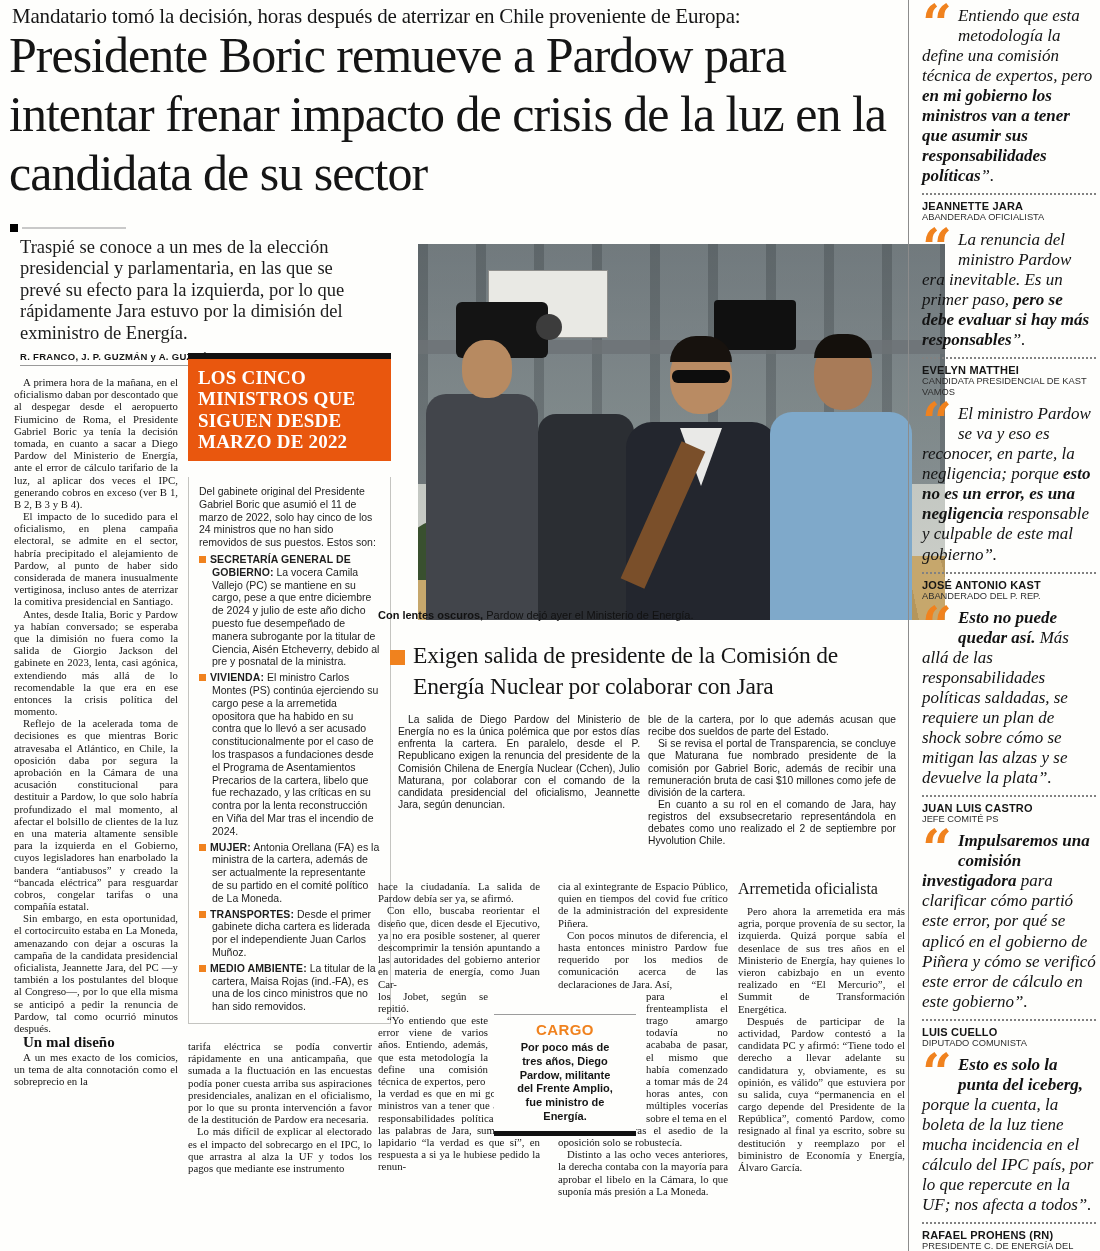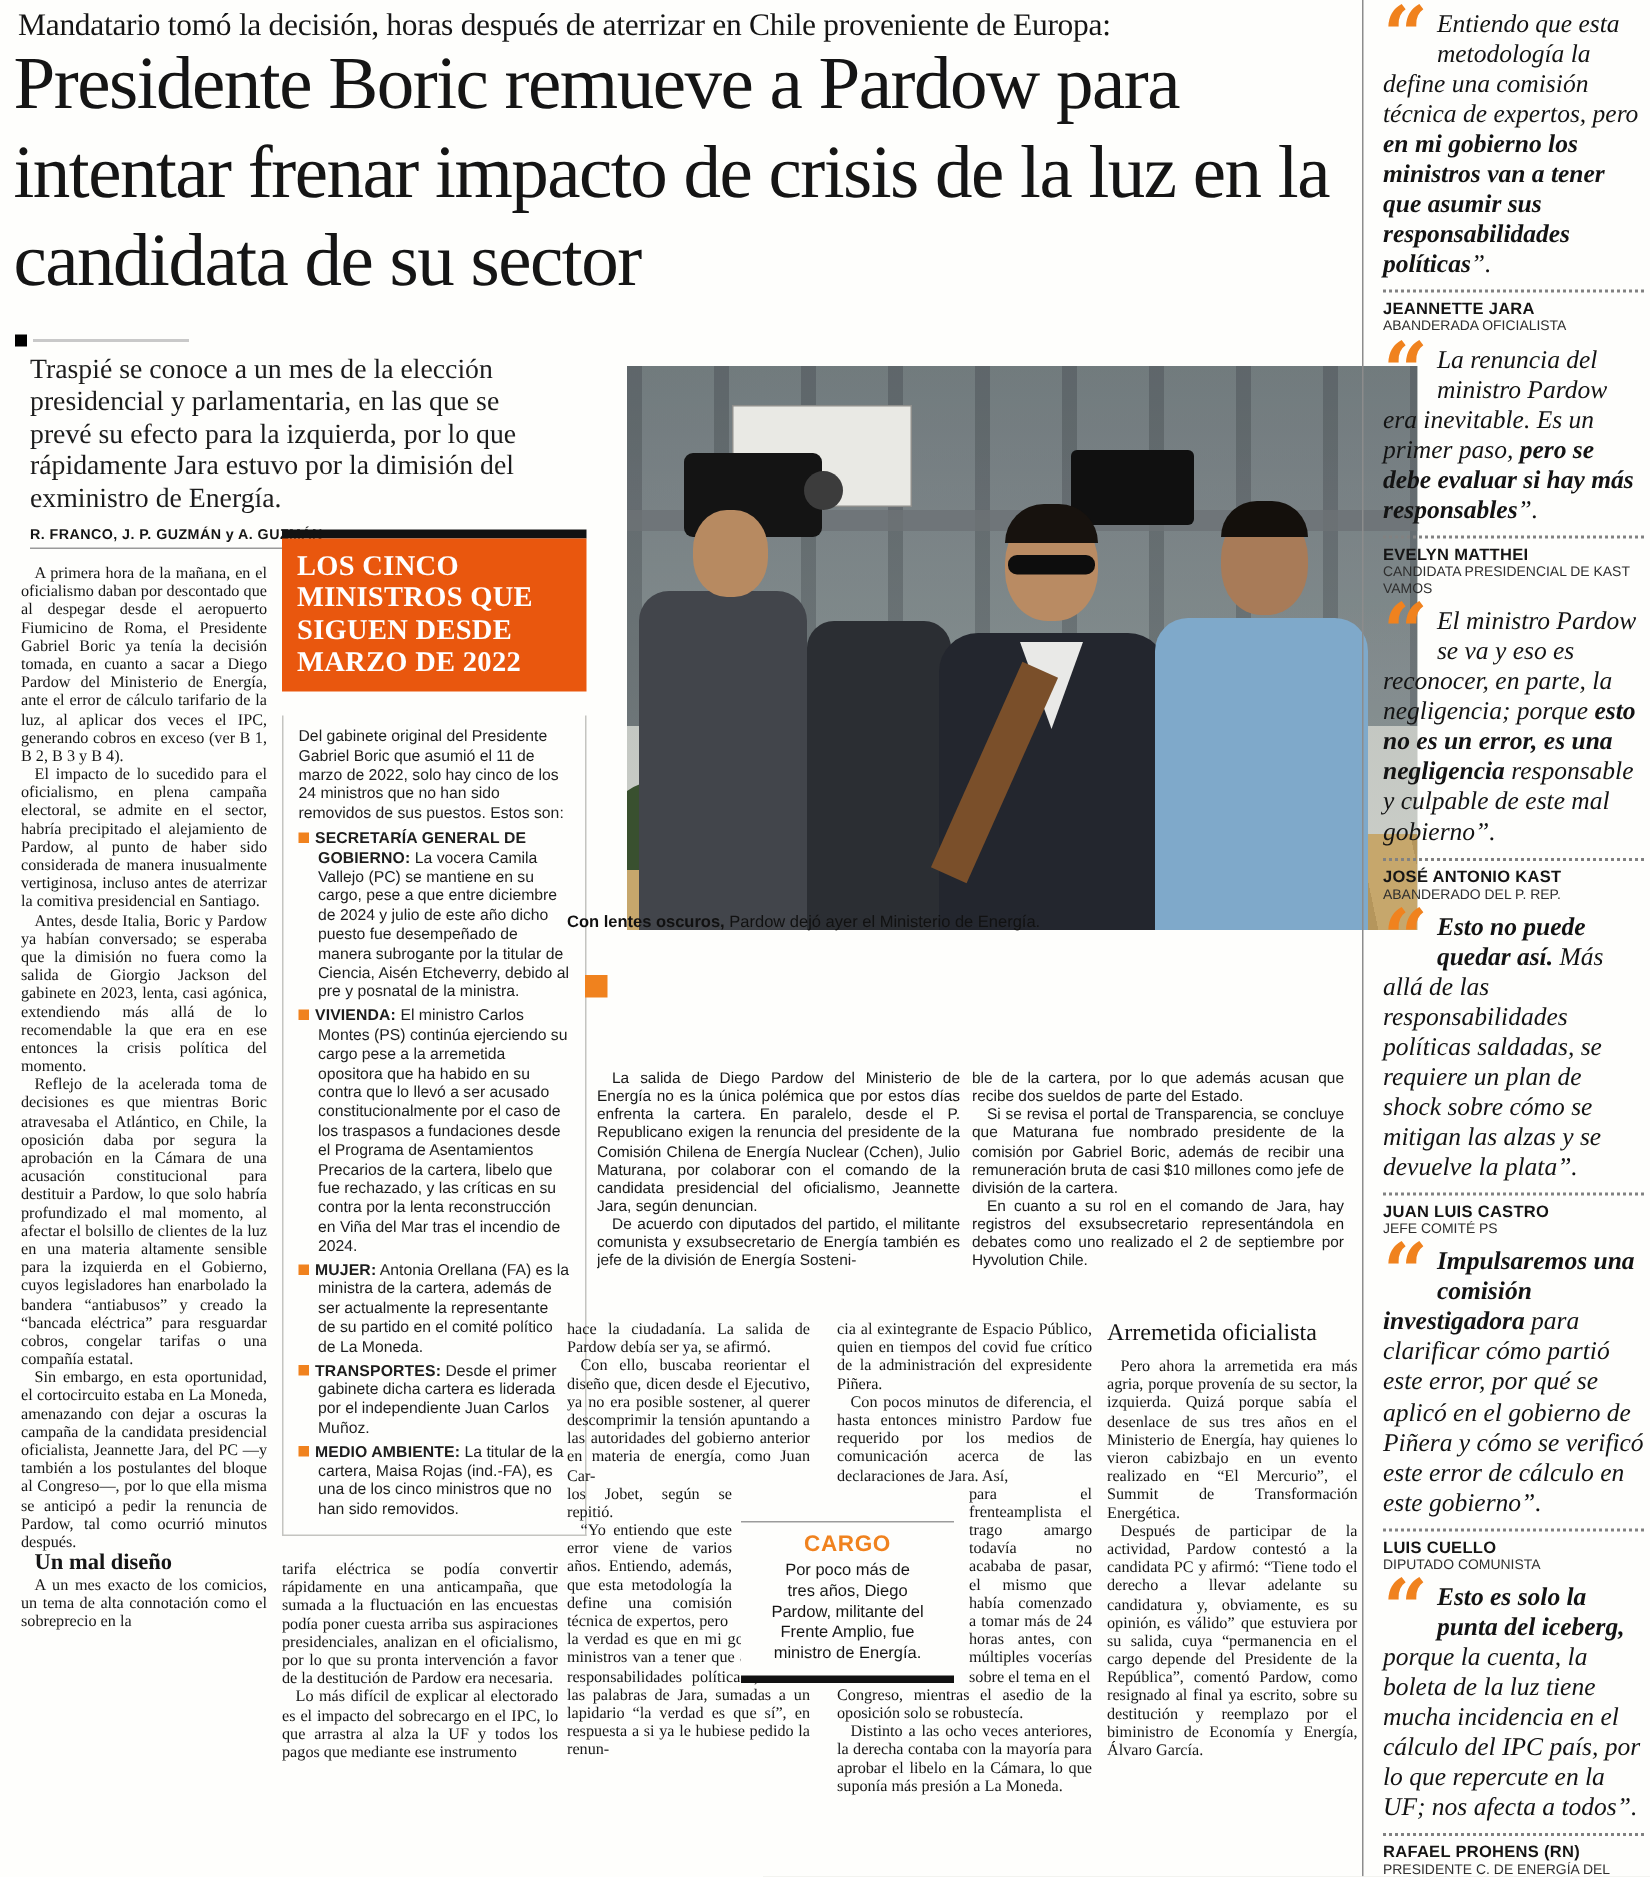--- a/index.html
+++ b/index.html
@@ -80,21 +80,21 @@
   .bc2{left:558px;width:170px;}
   .bc3{left:738px;width:167px;}
   .zone-narrow-r{width:110px;}
   .zone-narrow-l{width:82px;margin-left:88px;}
   .bhead{font-size:16px;font-weight:400;margin:0 0 7px;}
   
   .cargo{position:absolute;left:494px;top:1014px;width:142px;background:#fefefc;
          font-family:"Liberation Sans","DejaVu Sans",sans-serif;text-align:center;}
   .cargo-rule{height:1px;background:#9b9b9b;margin-bottom:6px;}
   .cargo-title{color:#F0821E;font-weight:700;font-size:15px;letter-spacing:.4px;}
-  .cargo-text{font-weight:400;font-size:11px;line-height:1.25;margin:3px 20px 7px;}
+  .cargo-text{font-weight:700;font-size:11px;line-height:1.25;margin:3px 20px 7px;}
   .cargo-bar{height:5px;background:#111;}
   
   .rail-divider{position:absolute;left:908px;top:0;width:1px;height:1251px;background:#8c8c8c;}
   .rail{position:absolute;left:922px;top:6px;width:174px;display:flex;flex-direction:column;gap:6px;}
   .quote{width:100%;}
   .qtext{display:block;font-size:17px;line-height:1.18;font-style:italic;color:#131313;}
   .qmark{float:left;font-family:"DejaVu Serif",serif;font-style:normal;font-weight:700;color:#F0821E;
          font-size:52px;line-height:.62;margin:2px 6px 0 0;}
   .qsep{border:none;border-top:2px dotted #818181;margin:7px 0 5px;}
   .qname{font-family:"Liberation Sans","DejaVu Sans",sans-serif;font-size:11px;font-weight:700;letter-spacing:.2px;}
@@ -161,23 +161,23 @@
     <div class="ph-man3head"></div>
     <div class="ph-hair3"></div>
     <div class="ph-glasses"></div>
     <div class="ph-man4"></div>
     <div class="ph-man4head"></div>
     <div class="ph-hair4"></div>
   </figure>
   <p class="caption"><b>Con lentes oscuros,</b><span> Pardow dejó ayer el Ministerio de Energía.</span></p>
 
   <span class="a2bullet"></span>
+  <h2 class="a2head">Exigen salida de presidente de la Comisión de Energía Nuclear por colaborar con Jara</h2>
   <div class="a2col a2c1" id="a2c1">
       <p>La salida de Diego Pardow del Ministerio de Energía no es la única polémica que por estos días enfrenta la cartera. En paralelo, desde el P. Republicano exigen la renuncia del presidente de la Comisión Chilena de Energía Nuclear (Cchen), Julio Maturana, por colaborar con el comando de la candidata presidencial del oficialismo, Jeannette Jara, según denuncian.</p>
-      <p>De acuerdo con diputados del partido, el militante comunista y exsubsecretario de Energía también es jefe de la división de Energía Sosteni-</p>
     </div>
   <div class="a2col a2c2" id="a2c2">
       <p class="cont">ble de la cartera, por lo que además acusan que recibe dos sueldos de parte del Estado.</p>
       <p>Si se revisa el portal de Transparencia, se concluye que Maturana fue nombrado presidente de la comisión por Gabriel Boric, además de recibir una remuneración bruta de casi $10 millones como jefe de división de la cartera.</p>
       <p>En cuanto a su rol en el comando de Jara, hay registros del exsubsecretario representándola en debates como uno realizado el 2 de septiembre por Hyvolution Chile.</p>
     </div>
 
   <div class="bcol bc1 bodytext" id="bc1">
       <div>
         <p class="cont">hace la ciudadanía. La salida de Pardow debía ser ya, se afirmó.</p>

